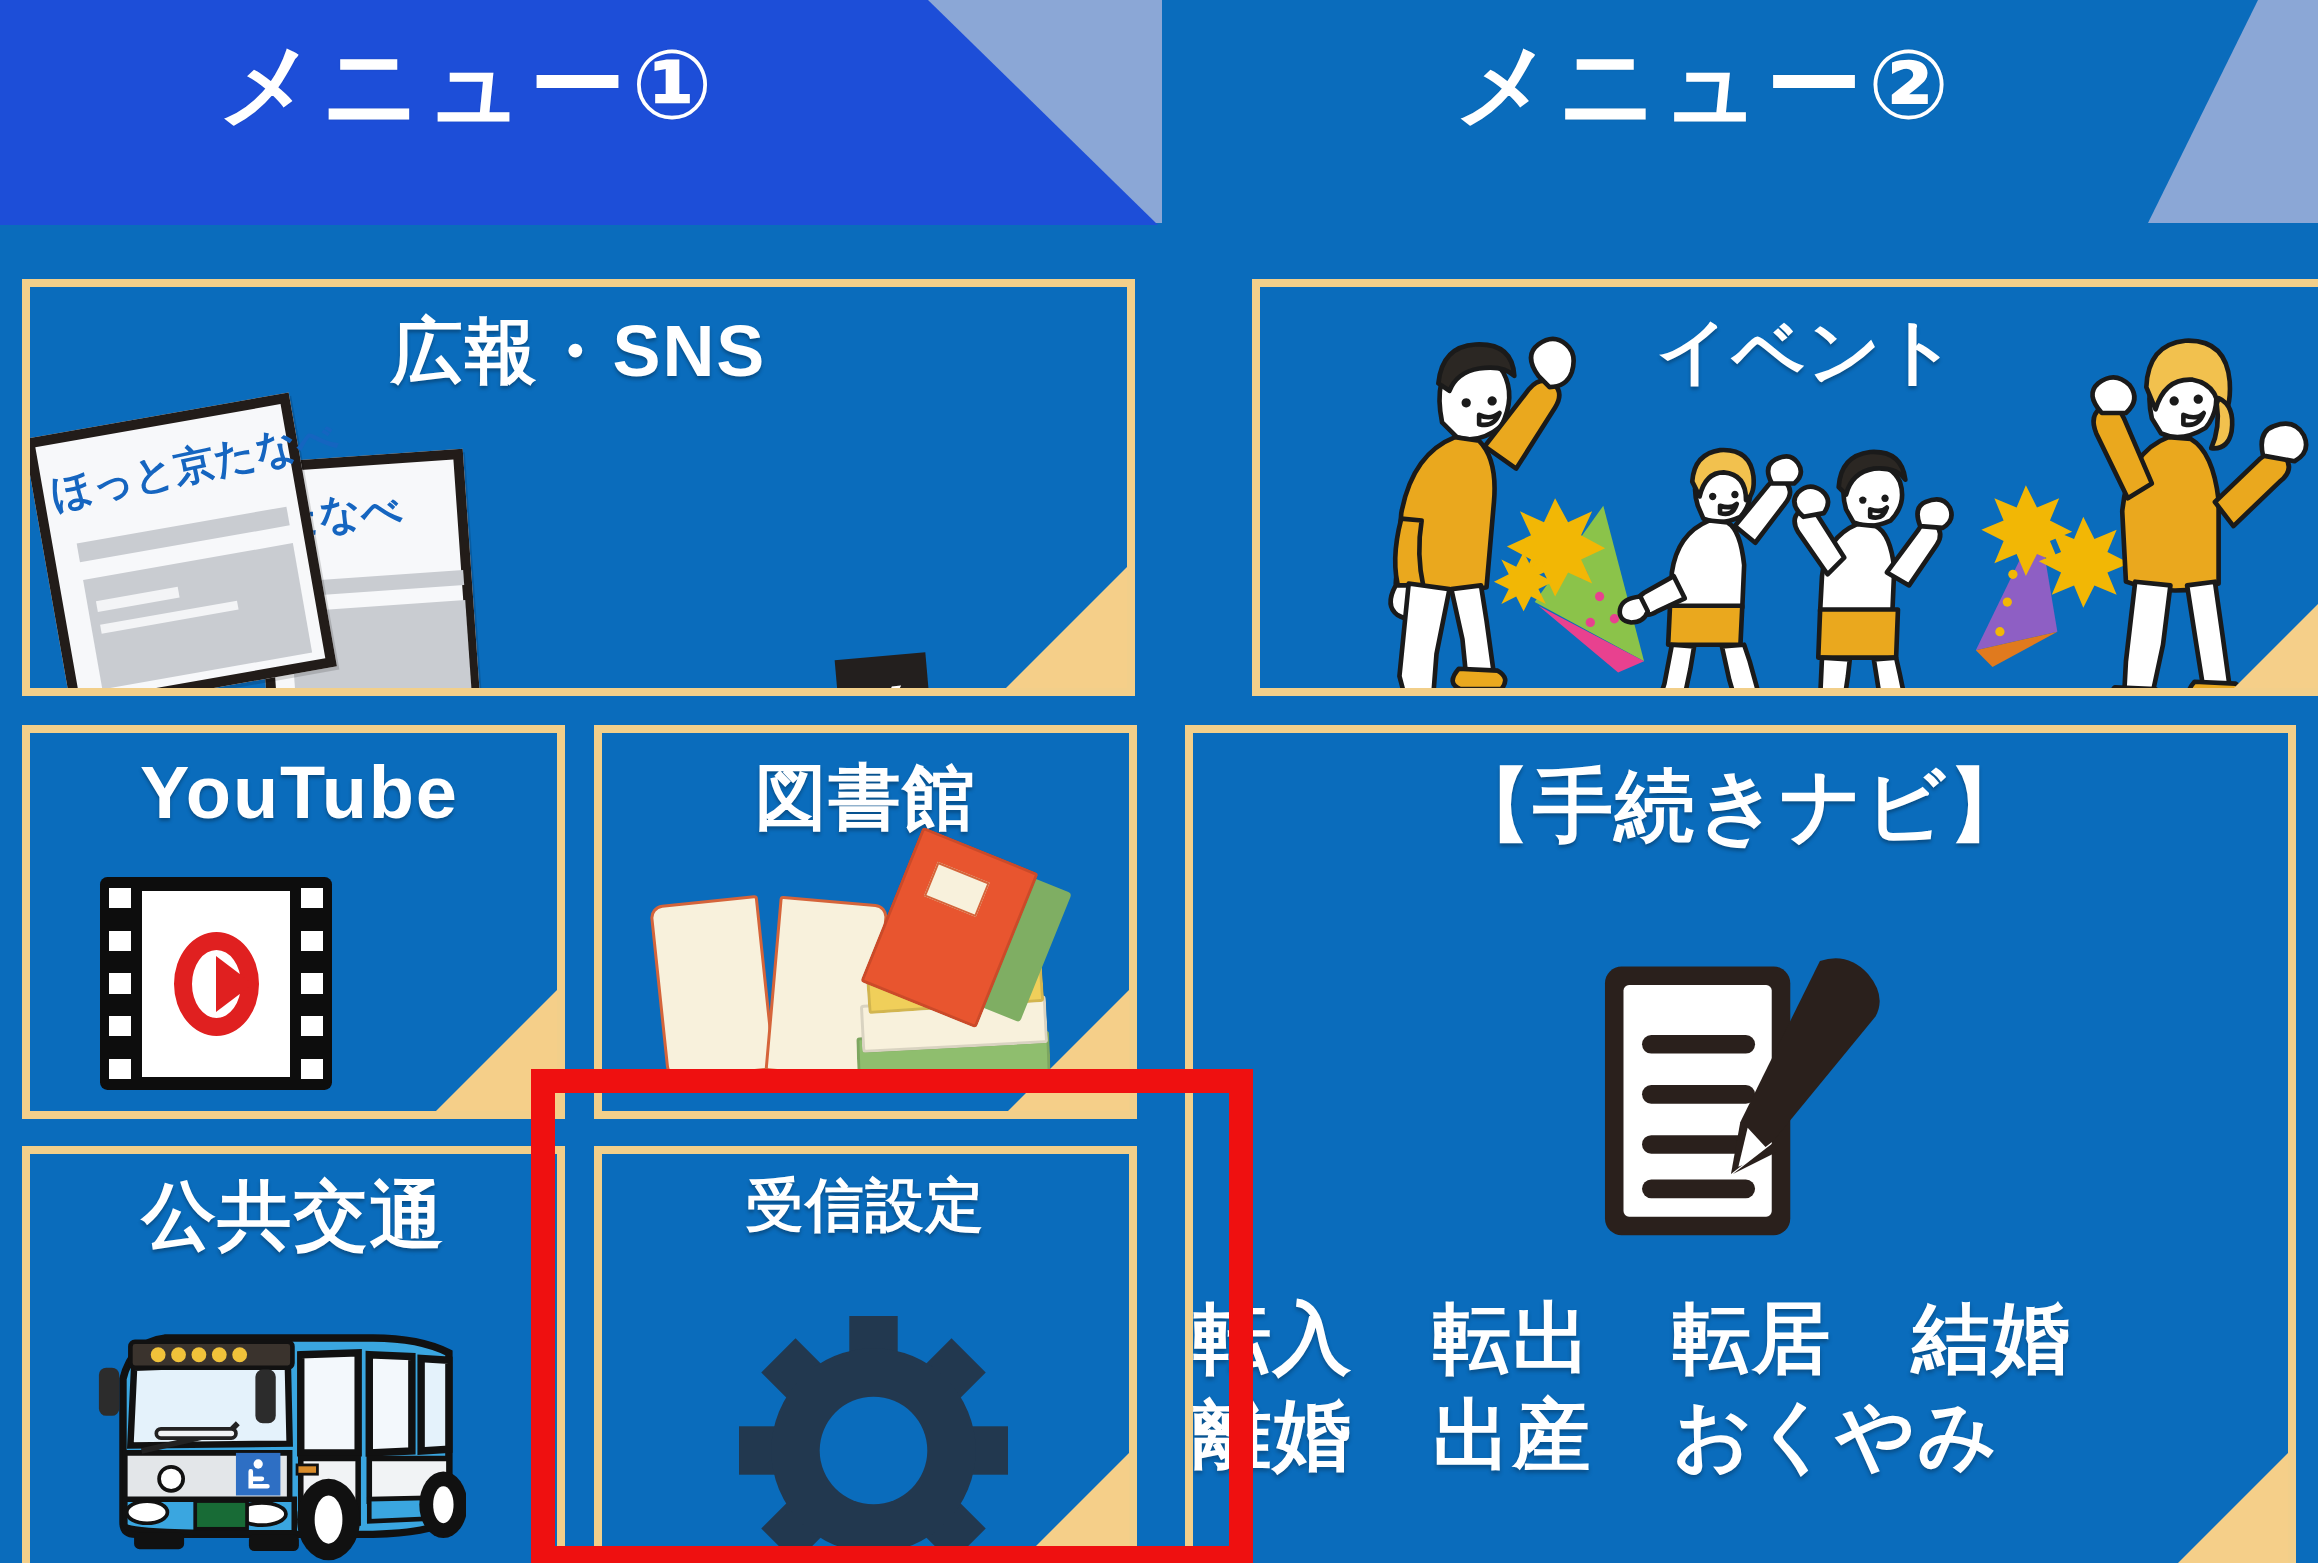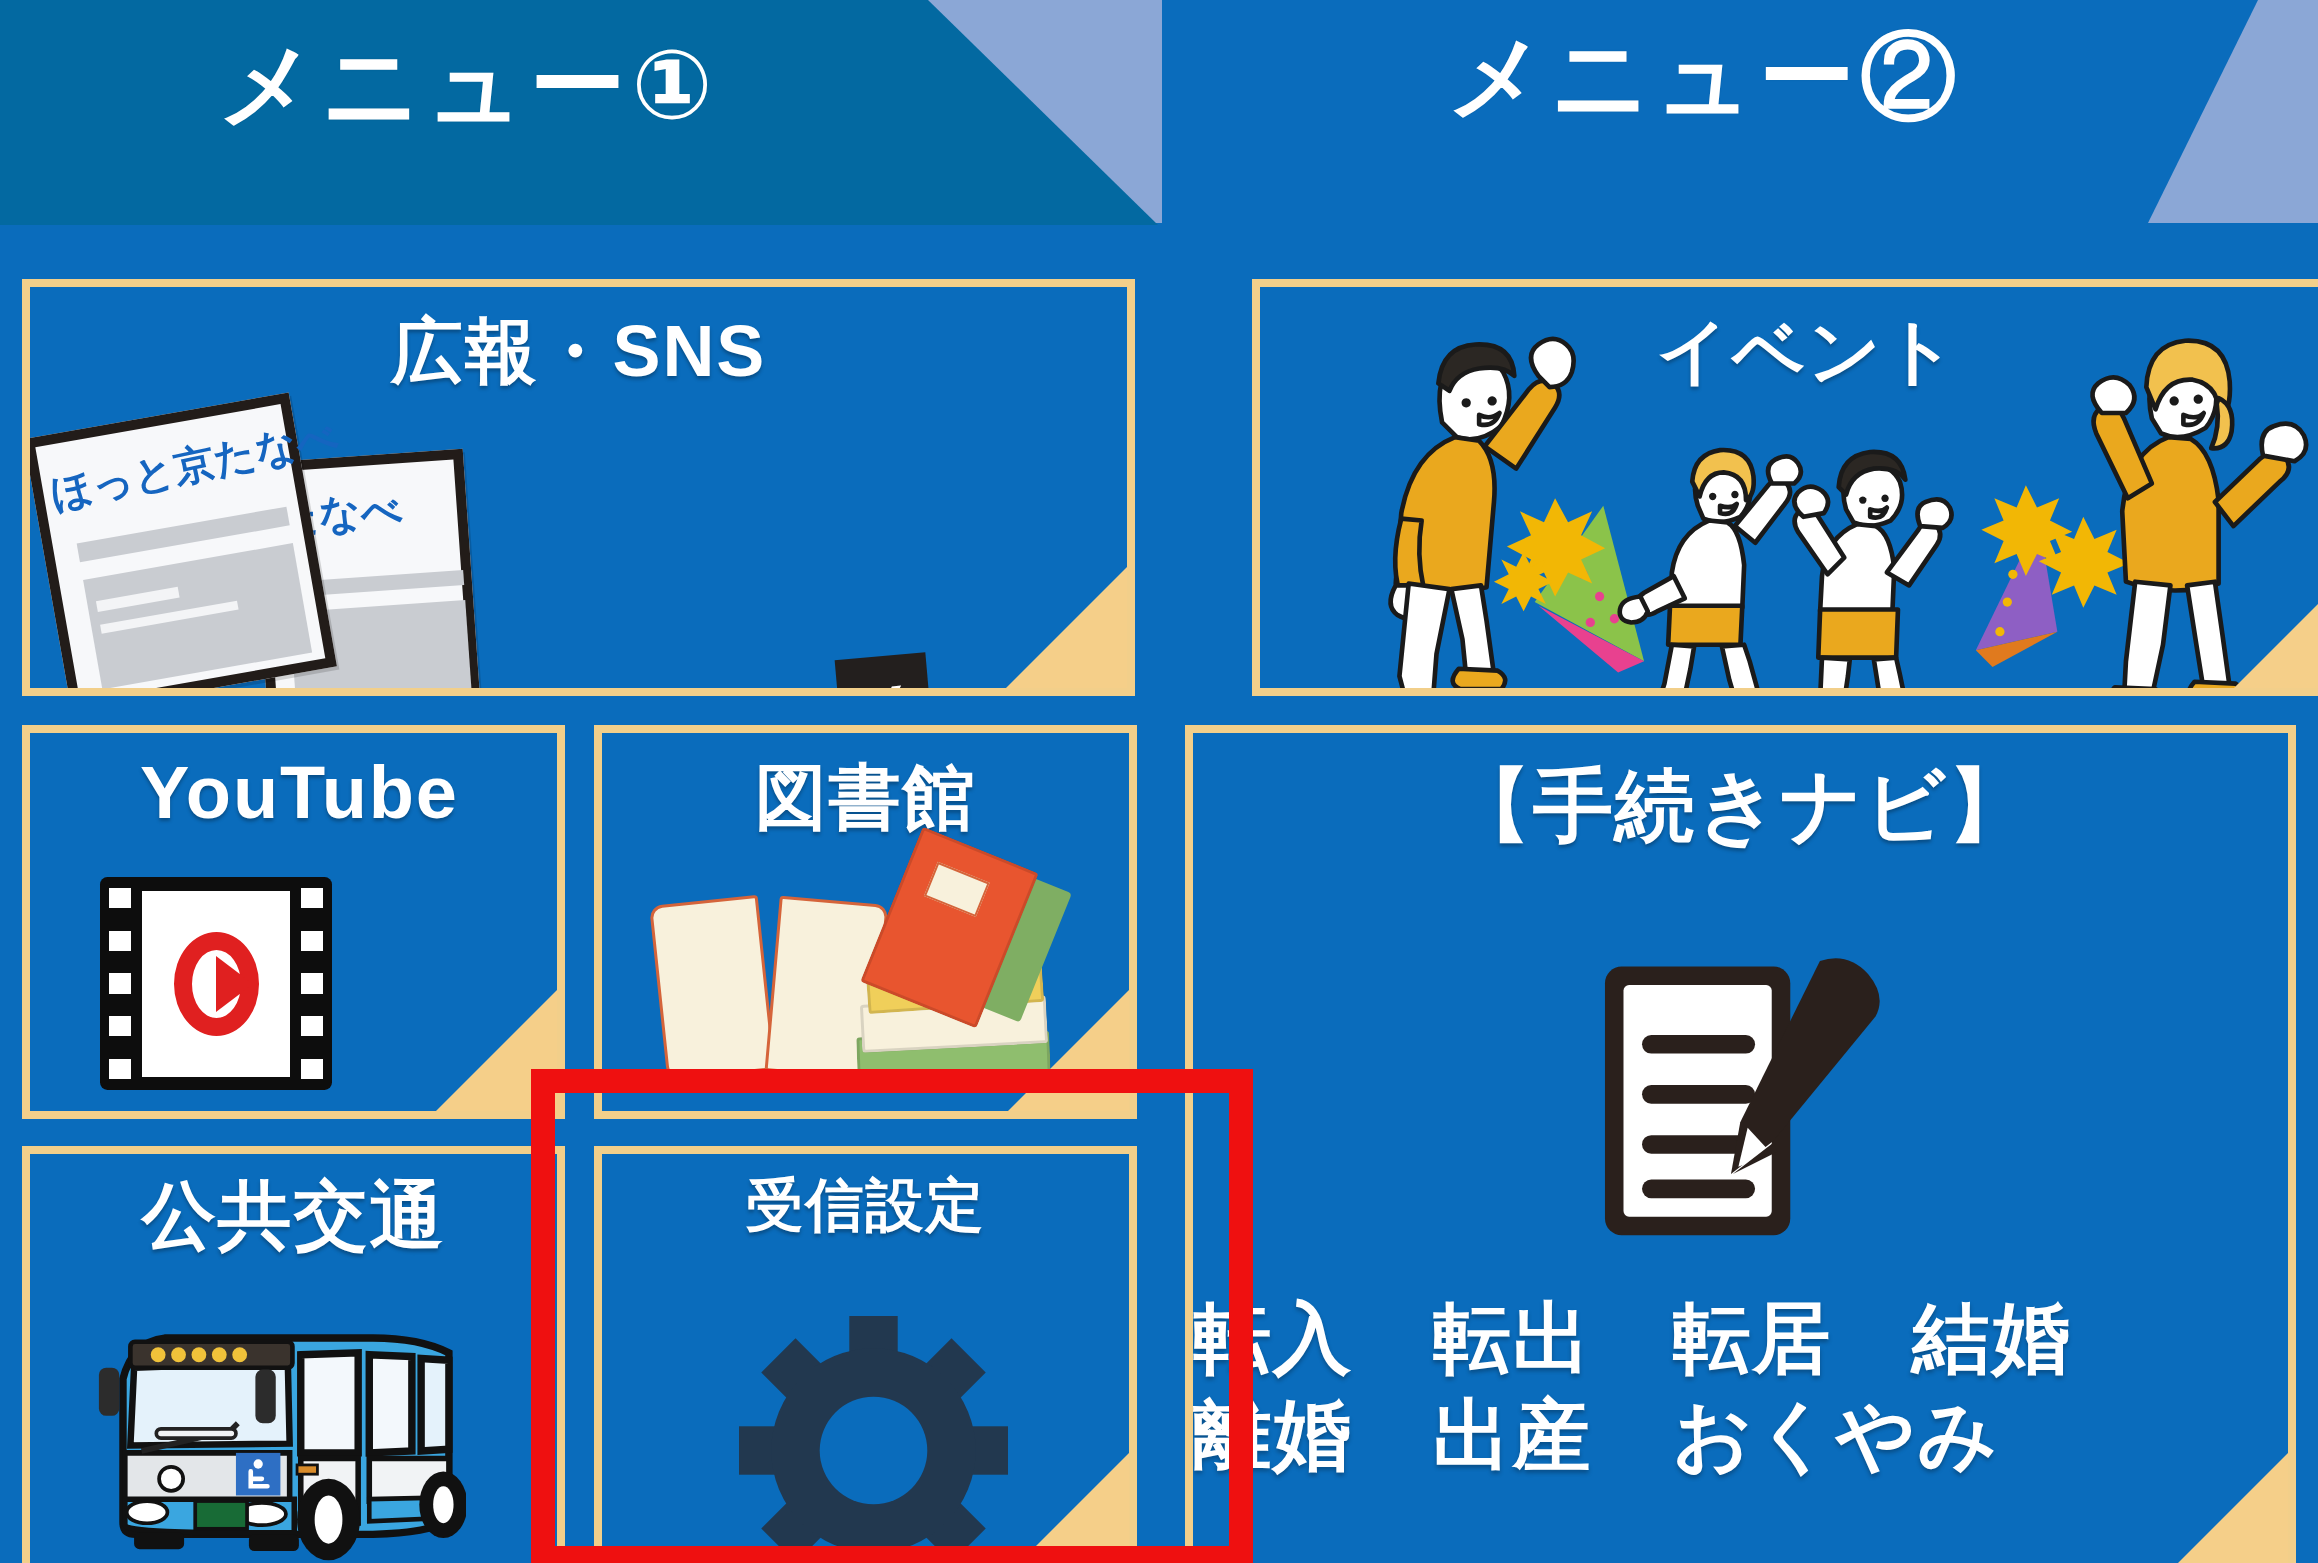--- a/index.html
+++ b/index.html
@@ -11,41 +11,41 @@
     position:relative;
     width:2319px;
     height:1564px;
     overflow:hidden;
     background:#8ba7d6;
   }
 
   
   .hdr-gray{
     position:absolute; left:0; top:0; width:1159px; height:225px;
-    background:#0369a1;
+    background:#1d4ed8;
     clip-path: polygon(0 0, 928px 0, 1158px 225px, 0 225px);
     z-index:4;
   }
   .hdr-blue{
     position:absolute; left:1150px; top:0; width:1169px; height:225px;
     background:#0a6cbc;
     clip-path: polygon(12px 0, 1108px 0, 997px 225px, 12px 225px);
     z-index:3;
   }
   .hdr-title{
     position:absolute; top:13px; width:100%;
     text-align:center;
     font-size:96px; font-weight:bold; color:#ffffff;
     letter-spacing:5.6px;
     line-height:1.5;
     text-shadow:0 0 1.9px rgba(0,0,0,.12);
     white-space:nowrap;
   }
   .hdr-gray .hdr-title{ padding-right:223px; }
-  .hdr-blue .hdr-title{ padding-right:60px;font-family:Liberation Mono, monospace; }
+  .hdr-blue .hdr-title{ padding-right:60px; }
   .board-left{
     position:absolute; left:0; top:223px; width:1159px; height:1341px;
     background:#0a6cbc; z-index:2;
   }
   .board-right{
     position:absolute; left:1159px; top:223px; width:1159px; height:1341px;
     background:#0a6cbc; z-index:2;
   }
 
   

